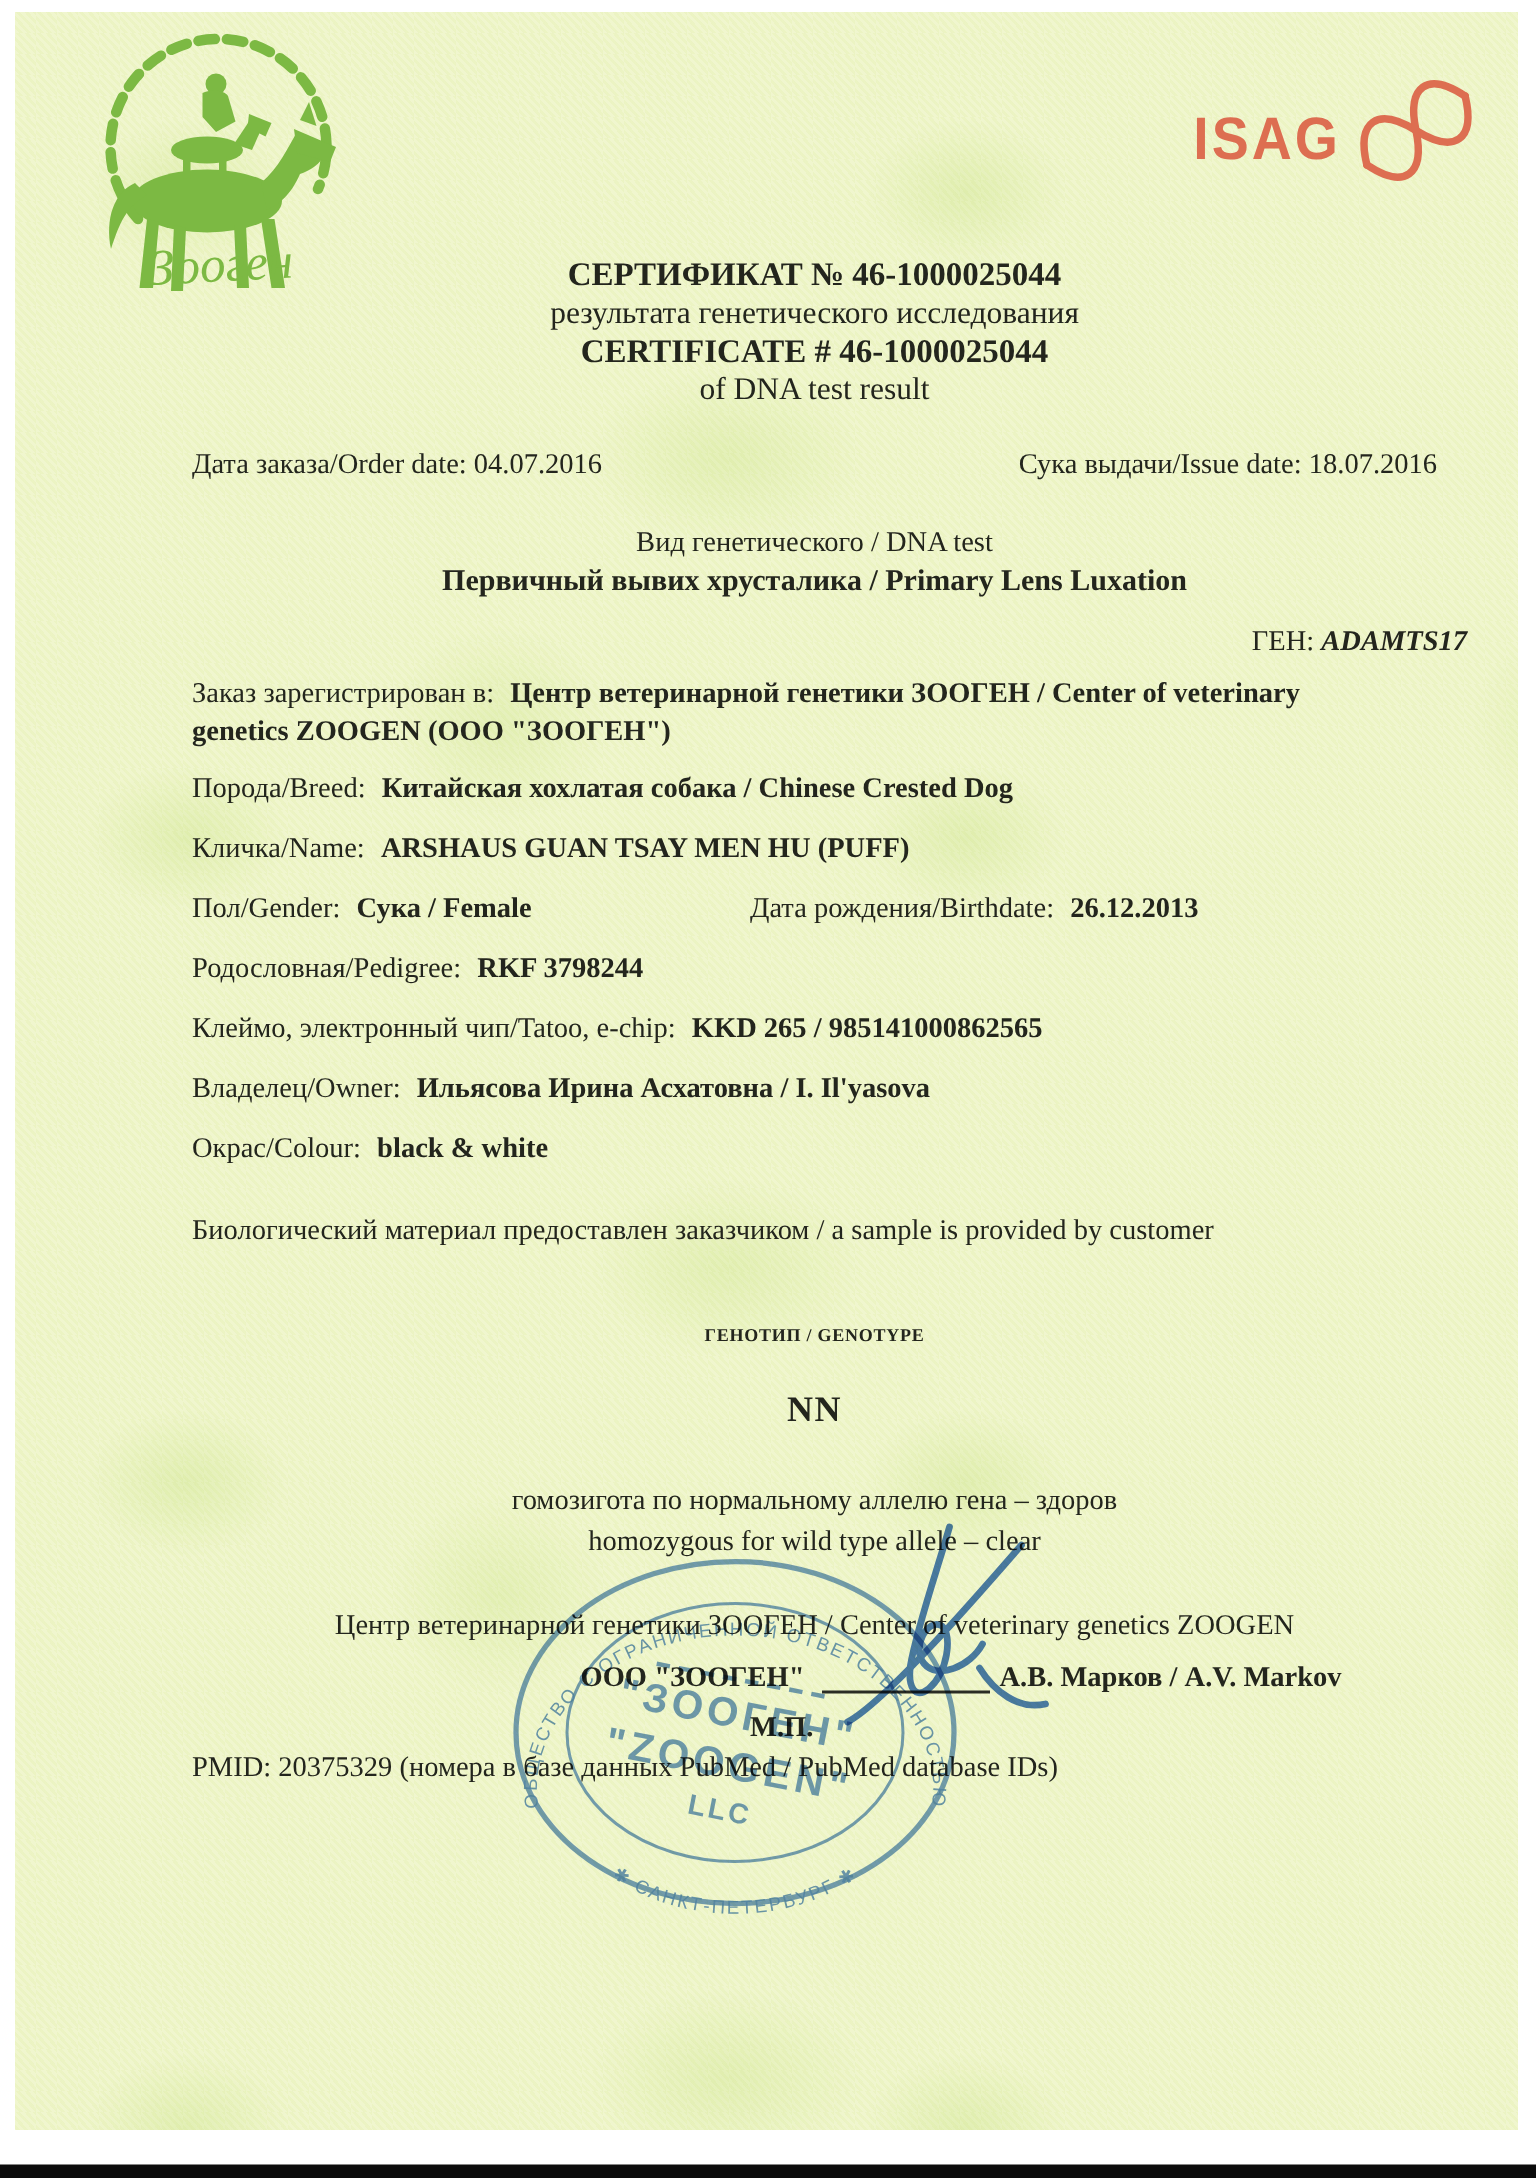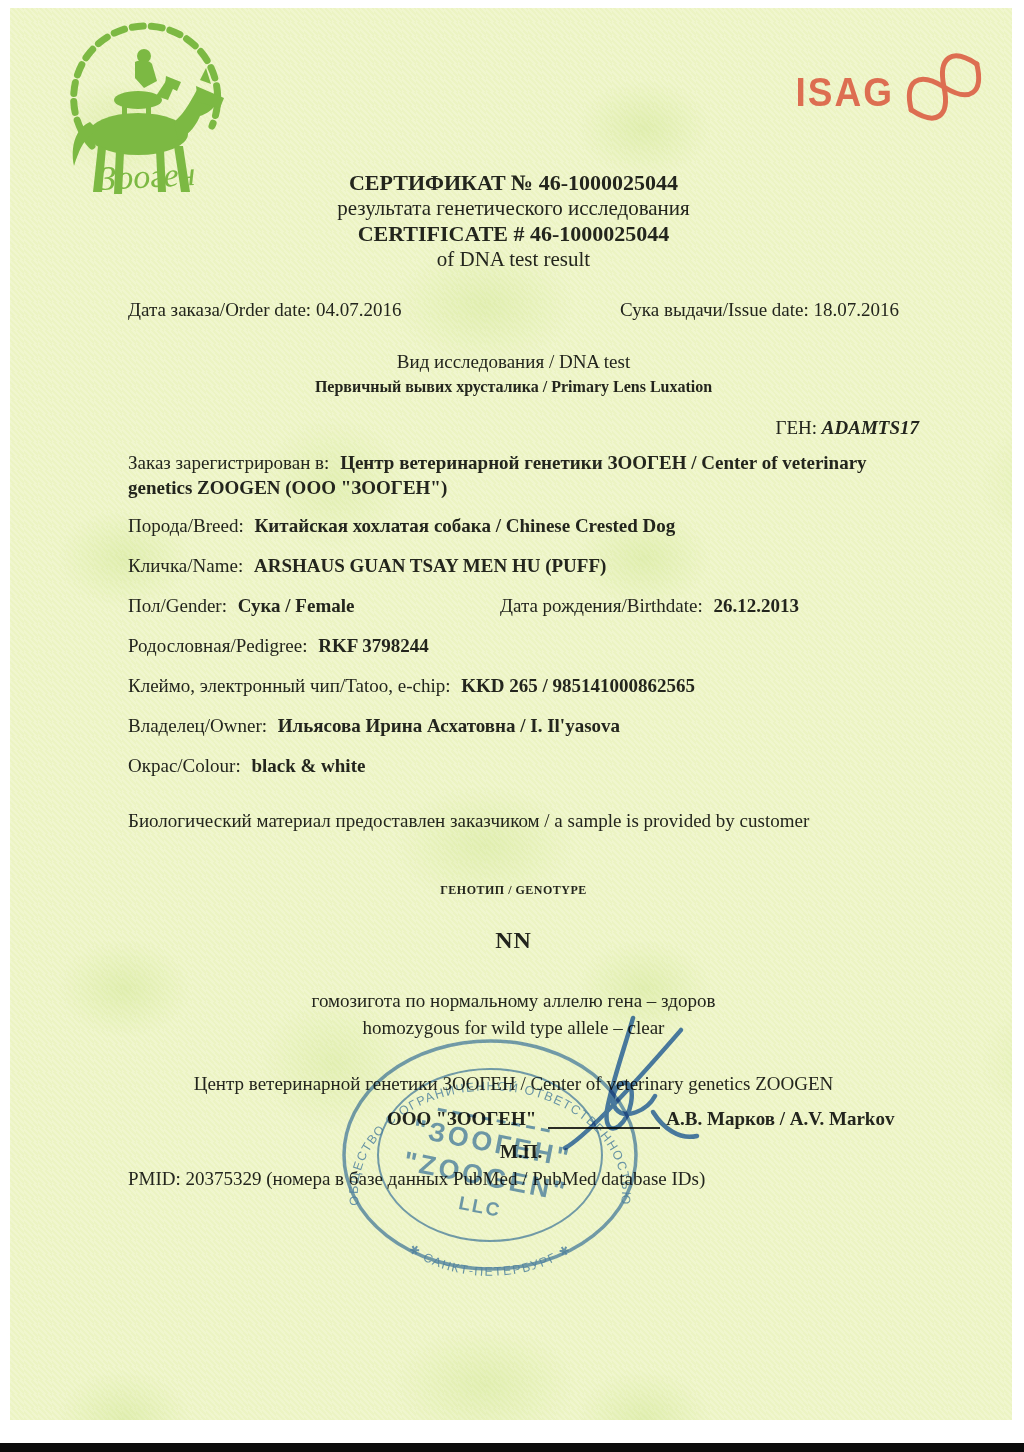--- a/index.html
+++ b/index.html
@@ -13,32 +13,32 @@
     background-color:#eef5c8;
     background-image:
       radial-gradient(ellipse 95px 70px at 22% 28%, rgba(176,214,92,0.22) 0%, rgba(176,214,92,0) 70%),
       radial-gradient(ellipse 130px 85px at 72% 55%, rgba(176,214,92,0.20) 0%, rgba(176,214,92,0) 70%),
       radial-gradient(ellipse 105px 95px at 45% 82%, rgba(176,214,92,0.18) 0%, rgba(176,214,92,0) 70%),
       repeating-linear-gradient(47deg, rgba(255,255,255,0.10) 0 2px, rgba(214,232,150,0.10) 2px 4px);
     background-size:520px 430px, 660px 540px, 720px 580px, 14px 14px;
     overflow:hidden;
   }
   .scan-bar{position:absolute;left:0;top:1443px;width:1024px;height:9px;background:#0b0b0b;}
-  .content{position:relative;padding:0 113px 0 118px;font-size:19px;line-height:24px;}
+  .content{position:relative;padding:0 54px 0 118px;font-size:19px;line-height:24px;}
   .header{position:relative;height:150px;}
   .zoogen-logo{position:absolute;left:30px;top:10px;}
   .isag{position:absolute;right:18px;top:34px;display:flex;align-items:flex-start;}
   .isag-text{font-family:"Liberation Sans","DejaVu Sans",sans-serif;font-weight:700;
     font-size:37px;letter-spacing:2px;color:#dd6e51;margin-top:30px;transform:scaleY(1.08);}
   .title-block{text-align:center;margin-top:12px;}
   .t-bold{font-weight:700;font-size:22px;line-height:26px;}
   .t-reg{font-size:21px;line-height:25px;}
   .dates-row{display:flex;justify-content:space-between;margin-top:26px;}
   .kind{text-align:center;margin-top:28px;line-height:24px;}
-  .kind-value{text-align:center;font-weight:700;font-size:16px;line-height:26px;}
+  .kind-value{text-align:center;font-weight:700;font-size:20px;line-height:26px;}
   .gene-line{text-align:right;margin-top:16px;margin-right:-20px;}
   .gene-value{font-weight:700;font-style:italic;}
   .registration{margin-top:10px;line-height:25px;width:800px;}
   .row{margin-top:17px;line-height:23px;position:relative;}
   .row-first{margin-top:14px;}
   .val{font-weight:700;margin-left:6px;}
   .birth-pair{position:absolute;left:372px;top:0;}
   .sample-note{margin-top:32px;}
   .genotype-heading{margin-top:44px;text-align:center;font-weight:700;font-size:12px;line-height:26px;letter-spacing:0.5px;}
   .genotype-value{margin-top:16px;text-align:center;font-weight:700;font-size:24px;line-height:42px;letter-spacing:1px;}
@@ -111,21 +111,21 @@
       <div>
         <span>Дата заказа/Order date:</span>
         <span>04.07.2016</span>
       </div>
       <div>
         <span>Сука выдачи/Issue date:</span>
         <span>18.07.2016</span>
       </div>
     </div>
 
-    <div class="kind">Вид исследования / DNA test</div>
+    <div class="kind">Вид генетического / DNA test</div>
     <div class="kind-value">Первичный вывих хрусталика / Primary Lens Luxation</div>
 
     <div class="gene-line">
       <span>ГЕН:</span>
       <span class="gene-value">ADAMTS17</span>
     </div>
 
     <div class="registration">
       <span>Заказ зарегистрирован в:</span>
       <span class="val">Центр ветеринарной генетики ЗООГЕН / Center of veterinary genetics ZOOGEN (ООО "ЗООГЕН")</span>

